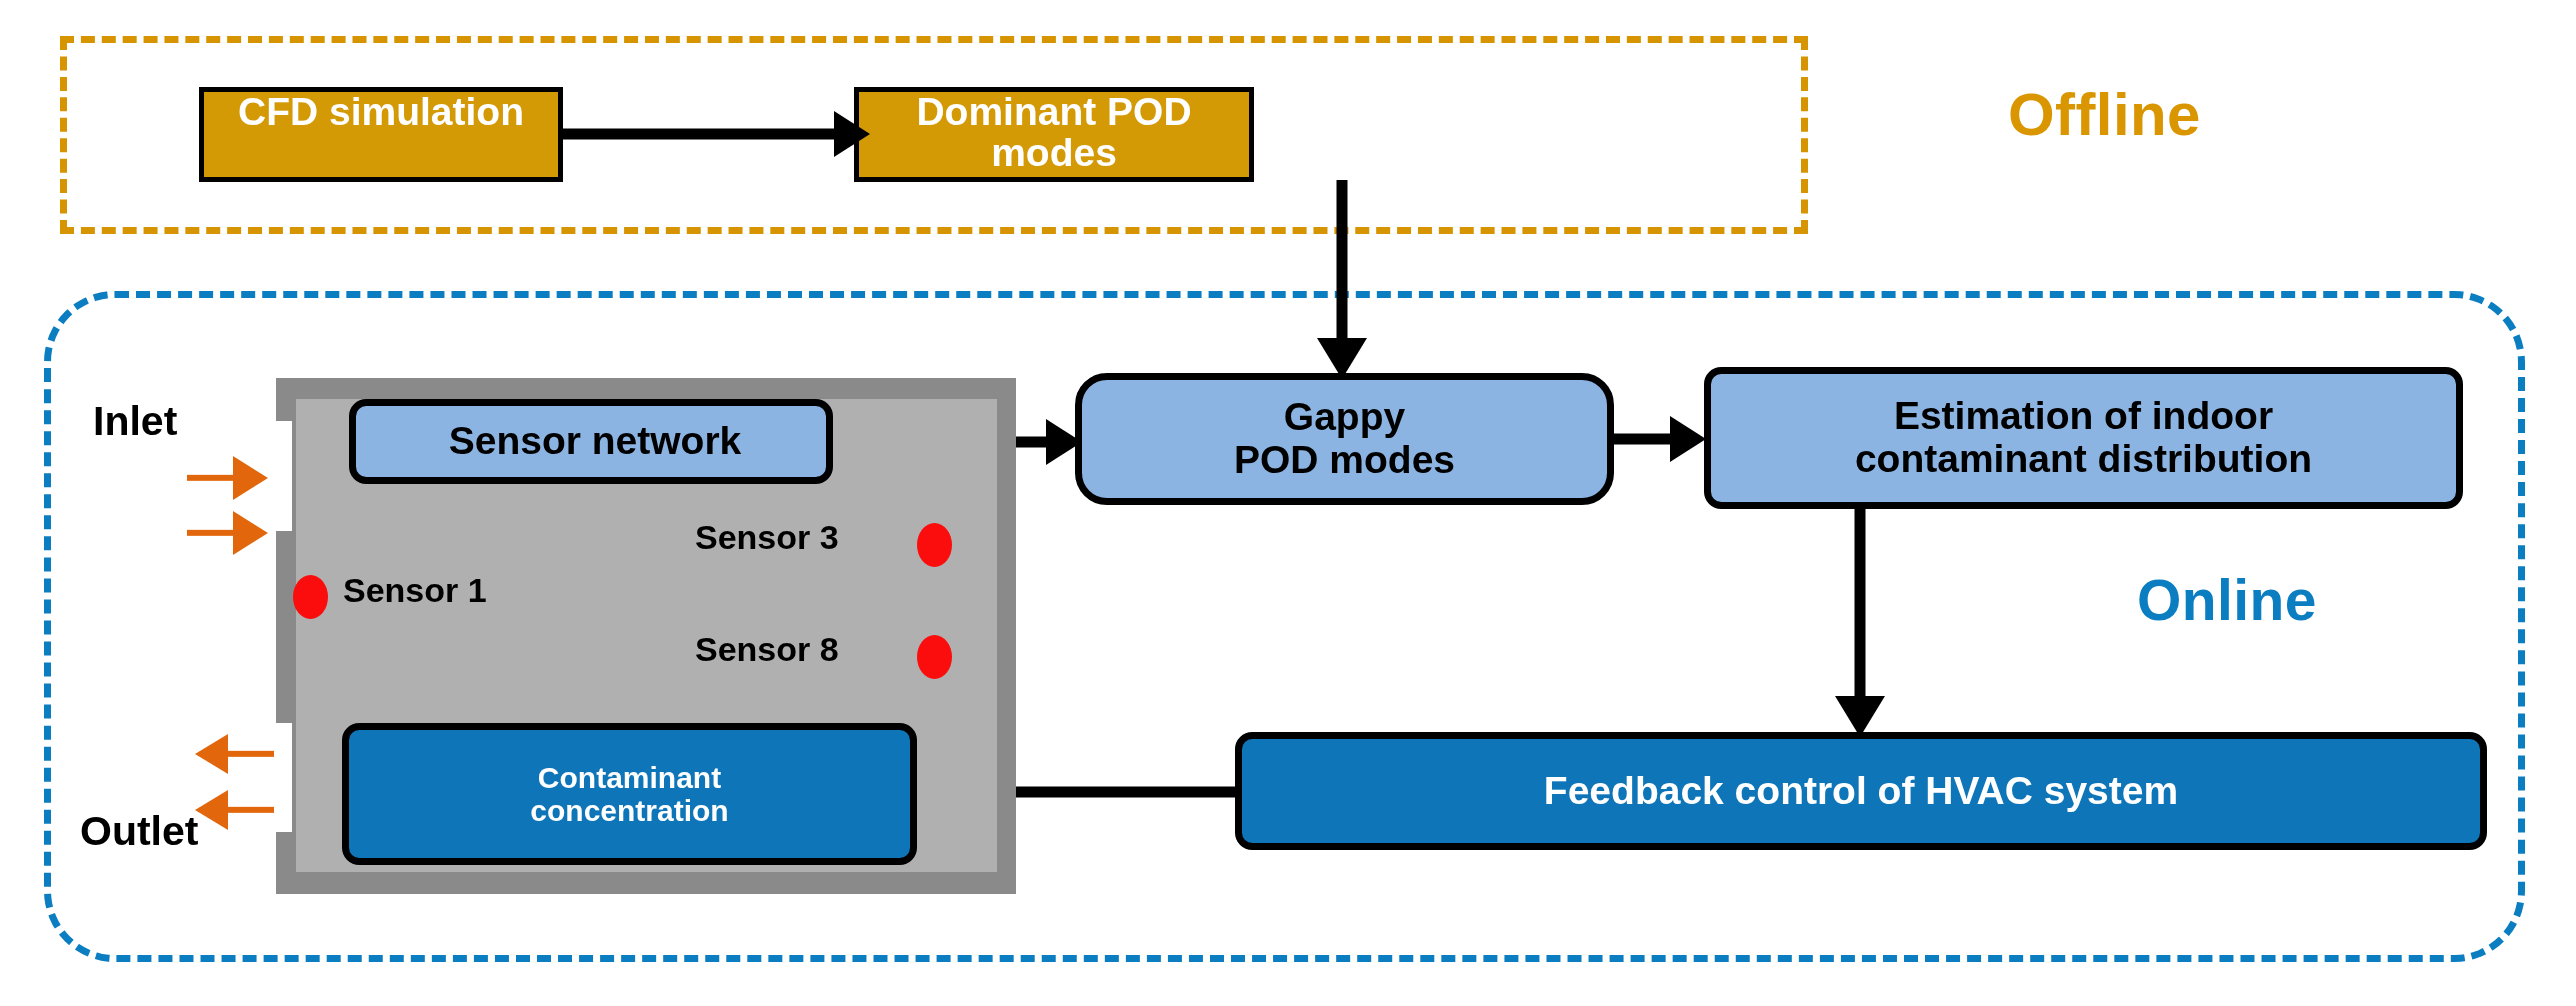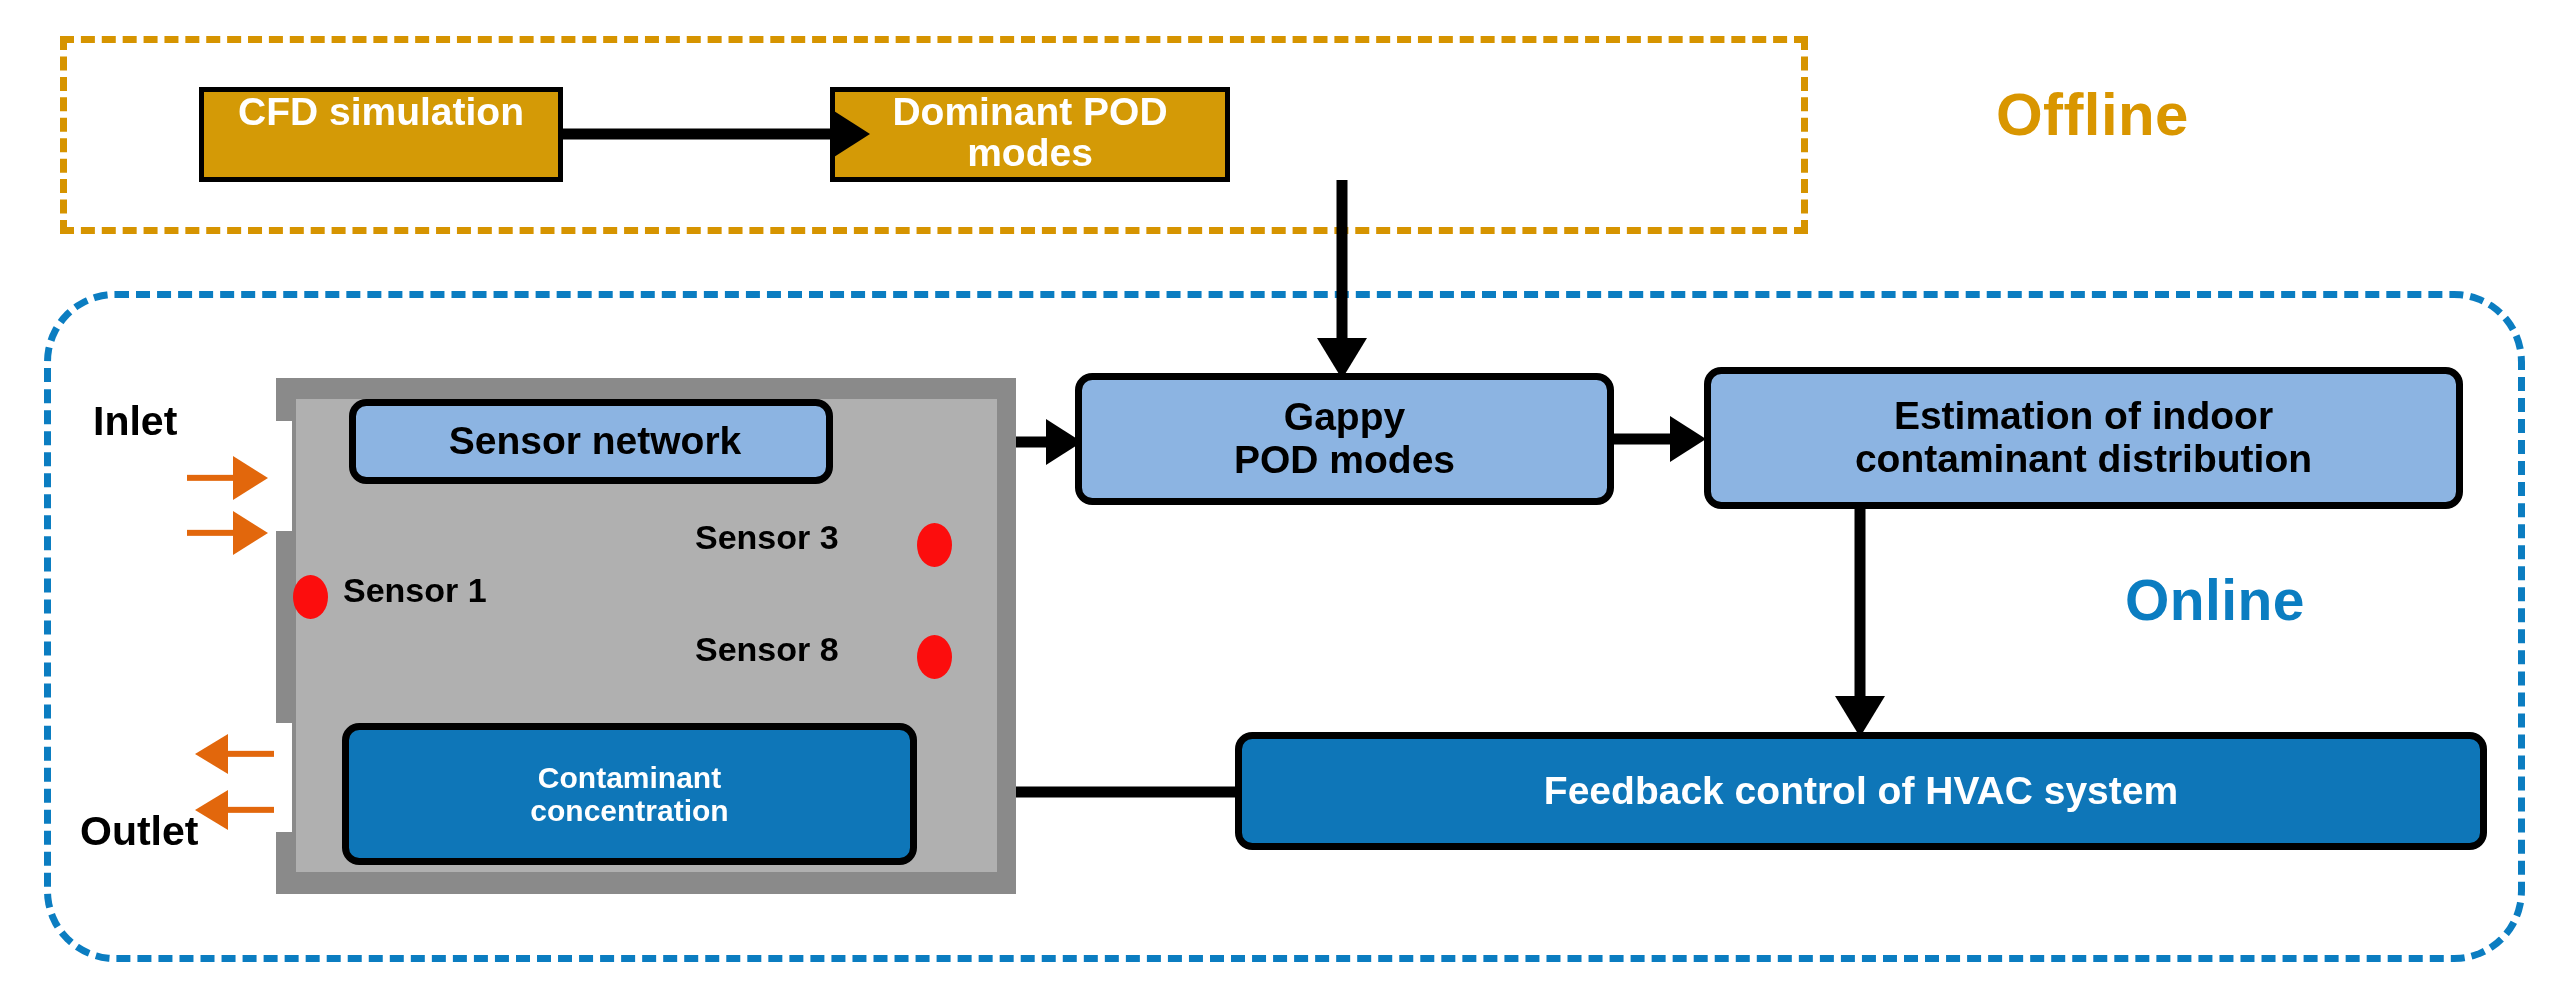--- a/index.html
+++ b/index.html
@@ -12,45 +12,46 @@
     border:7px dashed #D69400;box-sizing:border-box;background:transparent;
   }
   .online-box{
     position:absolute;left:44px;top:291px;width:2481px;height:671px;
     border:7px dashed #0B7DC1;border-radius:71px;box-sizing:border-box;background:transparent;
   }
 
   .zone-label{
     position:absolute;font-weight:bold;letter-spacing:0.4px;line-height:1;
     white-space:nowrap;
+    margin-left:12px;
   }
   .zone-offline-label{left:1996px;top:85px;font-size:60px;color:#D99600;}
   .zone-online-label{left:2125px;top:572px;font-size:57px;color:#0B7DC1;}
 
   
   .sq-box{
     position:absolute;box-sizing:border-box;
     border:5.5px solid #000;background:#D49A06;
     display:flex;align-items:flex-start;justify-content:center;text-align:center;
     color:#ffffff;font-weight:bold;line-height:1.05;
   }
   #cfd-box{left:199px;top:87px;width:364px;height:95px;font-size:39px;}
-  #pod-box{left:830px;top:87px;width:400px;height:95px;font-size:39px;}
+  #pod-box{left:854px;top:87px;width:400px;height:95px;font-size:39px;}
 
   
   .rb{
     position:absolute;box-sizing:border-box;border:7px solid #000;border-radius:17.3px;
     display:flex;align-items:center;justify-content:center;text-align:center;
     font-weight:bold;line-height:1.1;
   }
   .rb-light{background:#8CB4E2;color:#000;}
   .rb-dark{background:#0E76B8;color:#fff;}
 
   #sensor-network-box{left:349px;top:399px;width:484px;height:85px;font-size:39px;padding-left:8px;}
-  #gappy-box{left:1075px;top:373px;width:539px;height:132px;font-size:39px;}
+  #gappy-box{left:1075px;top:373px;width:539px;height:132px;font-size:39px;border-radius:32px;}
   #estimation-box{left:1704px;top:367px;width:759px;height:142px;font-size:39px;}
   #feedback-box{left:1235px;top:732px;width:1252px;height:118px;font-size:39px;}
   #contaminant-box{left:342px;top:723px;width:575px;height:142px;font-size:30px;}
 
   
   #room-outer{position:absolute;left:276px;top:378px;width:740px;height:516px;background:#8A8A8A;}
   #room-inner{position:absolute;left:19.7px;top:21px;width:701px;height:473px;background:#B0B0B0;}
   
   .wall-gap{position:absolute;background:#ffffff;}
   #gap-inlet{left:268px;top:421px;width:23.6px;height:110px;}

